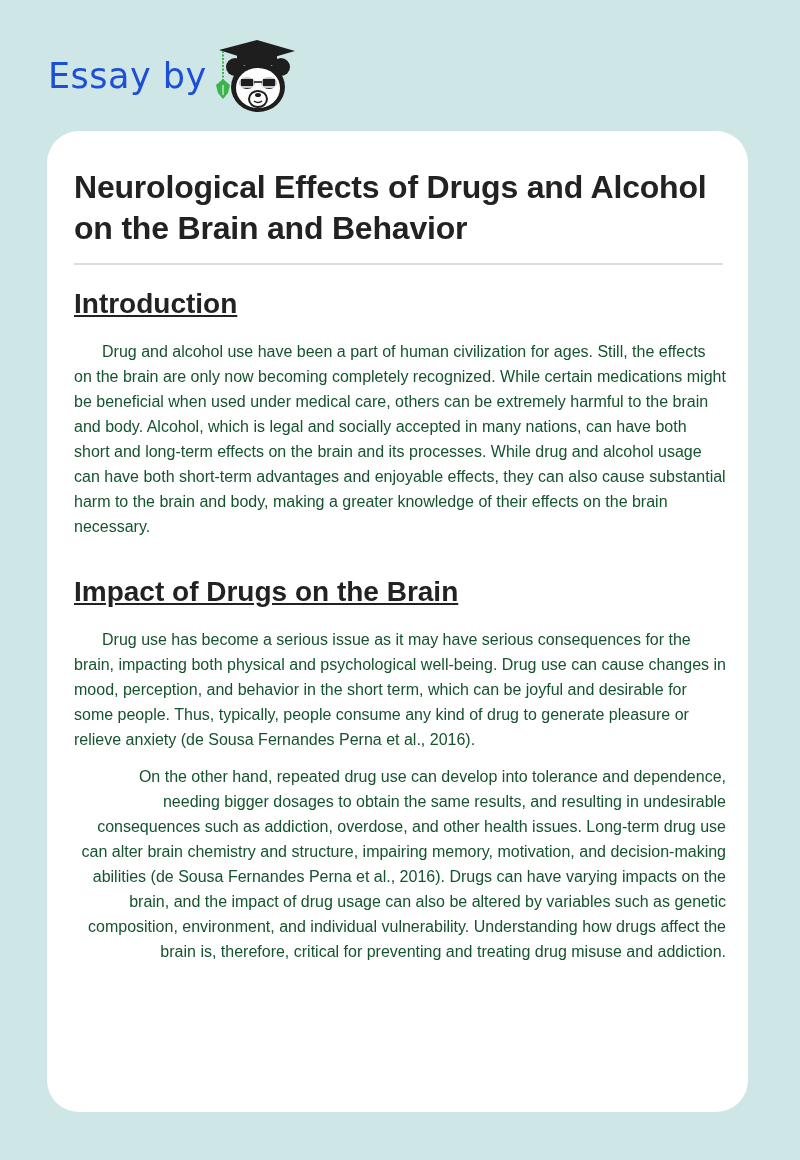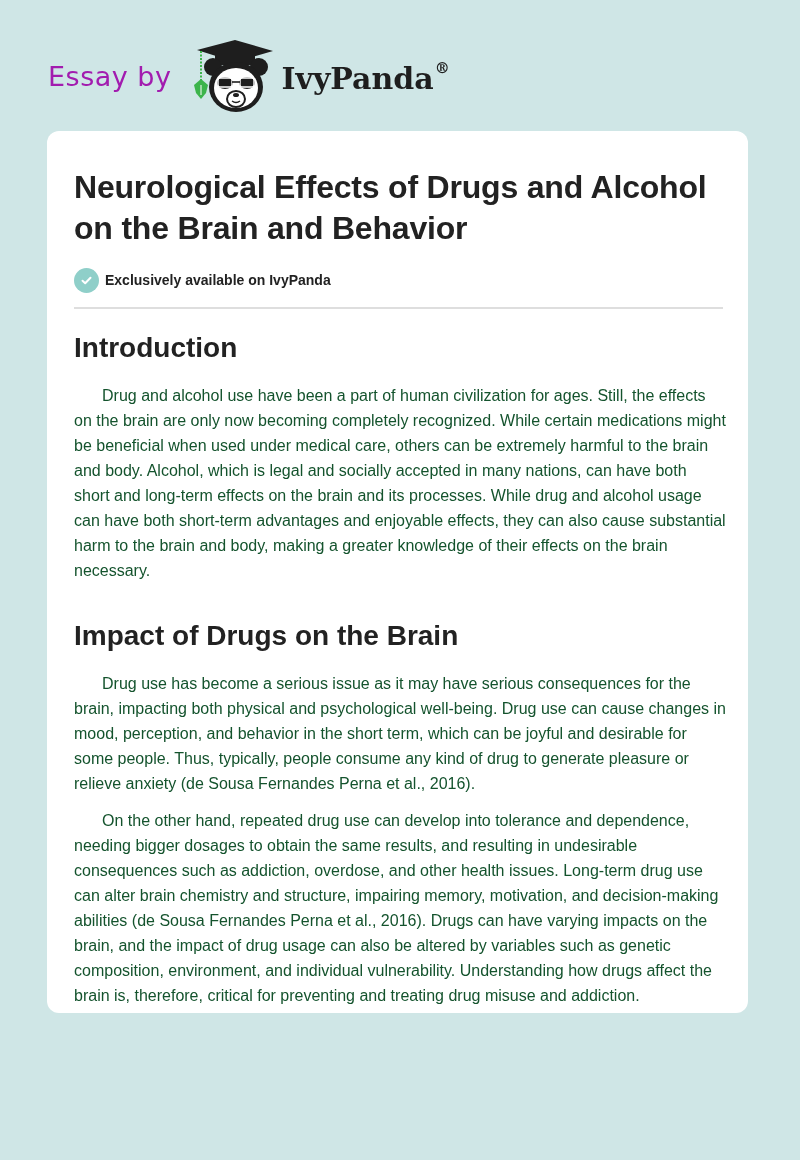--- a/index.html
+++ b/index.html
@@ -18,24 +18,24 @@
     .brand-bar {
       position: absolute;
       left: 48px;
       top: 30px;
       height: 90px;
       display: flex;
       align-items: center;
     }
     .essay-by {
       font-family: "DejaVu Sans", sans-serif;
-      font-size: 27px;
-      color: #a21caf;
+      font-size: 35px;
+      color: #1d4ed8;
       letter-spacing: 0.5px;
-      margin-right: 14px;
+      margin-right: 0;
       margin-top: 2px;
     }
     .logo-mark {
       width: 92px;
       height: 84px;
       margin-right: 4px;
     }
     .logo-word {
       font-family: "DejaVu Serif", serif;
       font-weight: bold;
@@ -49,23 +49,23 @@
       vertical-align: top;
       position: relative;
       top: -2px;
       margin-left: 1px;
     }
     .card {
       position: absolute;
       left: 47px;
       top: 131px;
       width: 701px;
-      height: 882px;
+      height: 981px;
       background: #ffffff;
-      border-radius: 12px;
+      border-radius: 32px;
       box-sizing: border-box;
       padding: 36px 27px 0 27px;
     }
     .doc-title {
       font-family: "Liberation Sans", sans-serif;
       font-weight: bold;
       font-size: 32px;
       line-height: 41px;
       color: #222222;
       margin: 0;
@@ -97,37 +97,39 @@
       background: #dedede;
       margin-top: 14px;
       width: 649px;
     }
     .section-heading {
       font-weight: bold;
       font-size: 28px;
       line-height: 34px;
       color: #222222;
       margin: 22px 0 0 0;
+      text-decoration: underline;
     }
     .section-heading.second {
       margin-top: 36px;
     }
     .para {
       font-size: 16px;
       line-height: 25px;
       color: #14532d;
       text-indent: 28px;
       margin: 0;
       width: 652px;
     }
     .para.first {
       margin-top: 18px;
     }
     .para.follow {
       margin-top: 12px;
+      text-align: right;
     }
   </style>
 </head>
 <body>
 
 <header class="brand-bar">
   <span class="essay-by">Essay by</span>
   <span class="logo-mark">
     <svg width="92" height="84" viewBox="0 0 92 84" xmlns="http://www.w3.org/2000/svg">
 
@@ -148,34 +150,25 @@
       <ellipse cx="62" cy="50" rx="8" ry="6" fill="#1e1e1e"></ellipse>
       <rect x="33" y="45" width="14" height="9" rx="2" fill="none" stroke="#ffffff" stroke-width="1.4"></rect>
       <rect x="55" y="45" width="14" height="9" rx="2" fill="none" stroke="#ffffff" stroke-width="1.4"></rect>
       <line x1="47" y1="49" x2="55" y2="49" stroke="#1e1e1e" stroke-width="1.6"></line>
 
       <ellipse cx="51" cy="66" rx="9" ry="8" fill="none" stroke="#1e1e1e" stroke-width="2"></ellipse>
       <ellipse cx="51" cy="62" rx="3" ry="2" fill="#1e1e1e"></ellipse>
       <path d="M47,68 Q51,71 55,68" stroke="#1e1e1e" stroke-width="1.4" fill="none"></path>
     </svg>
   </span>
-  <span class="logo-word"><span>IvyPanda</span><sup>®</sup></span>
 </header>
 
 <main class="card">
   <h1 class="doc-title">Neurological Effects of Drugs and Alcohol on the Brain and Behavior</h1>
 
-  <div class="exclusive">
-    <span class="check-badge">
-      <svg width="13" height="13" viewBox="0 0 13 13" xmlns="http://www.w3.org/2000/svg">
-        <path d="M2.5,6.8 L5.2,9.3 L10.5,3.8" stroke="#ffffff" stroke-width="2" fill="none" stroke-linecap="round" stroke-linejoin="round"></path>
-      </svg>
-    </span>
-    <span class="exclusive-text">Exclusively available on IvyPanda</span>
-  </div>
 
   <div class="divider"></div>
 
   <section>
     <h2 class="section-heading">Introduction</h2>
     <p class="para first">Drug and alcohol use have been a part of human civilization for ages. Still, the effects on the brain are only now becoming completely recognized. While certain medications might be beneficial when used under medical care, others can be extremely harmful to the brain and body. Alcohol, which is legal and socially accepted in many nations, can have both short and long-term effects on the brain and its processes. While drug and alcohol usage can have both short-term advantages and enjoyable effects, they can also cause substantial harm to the brain and body, making a greater knowledge of their effects on the brain necessary.</p>
   </section>
 
   <section>
     <h2 class="section-heading second">Impact of Drugs on the Brain</h2>

